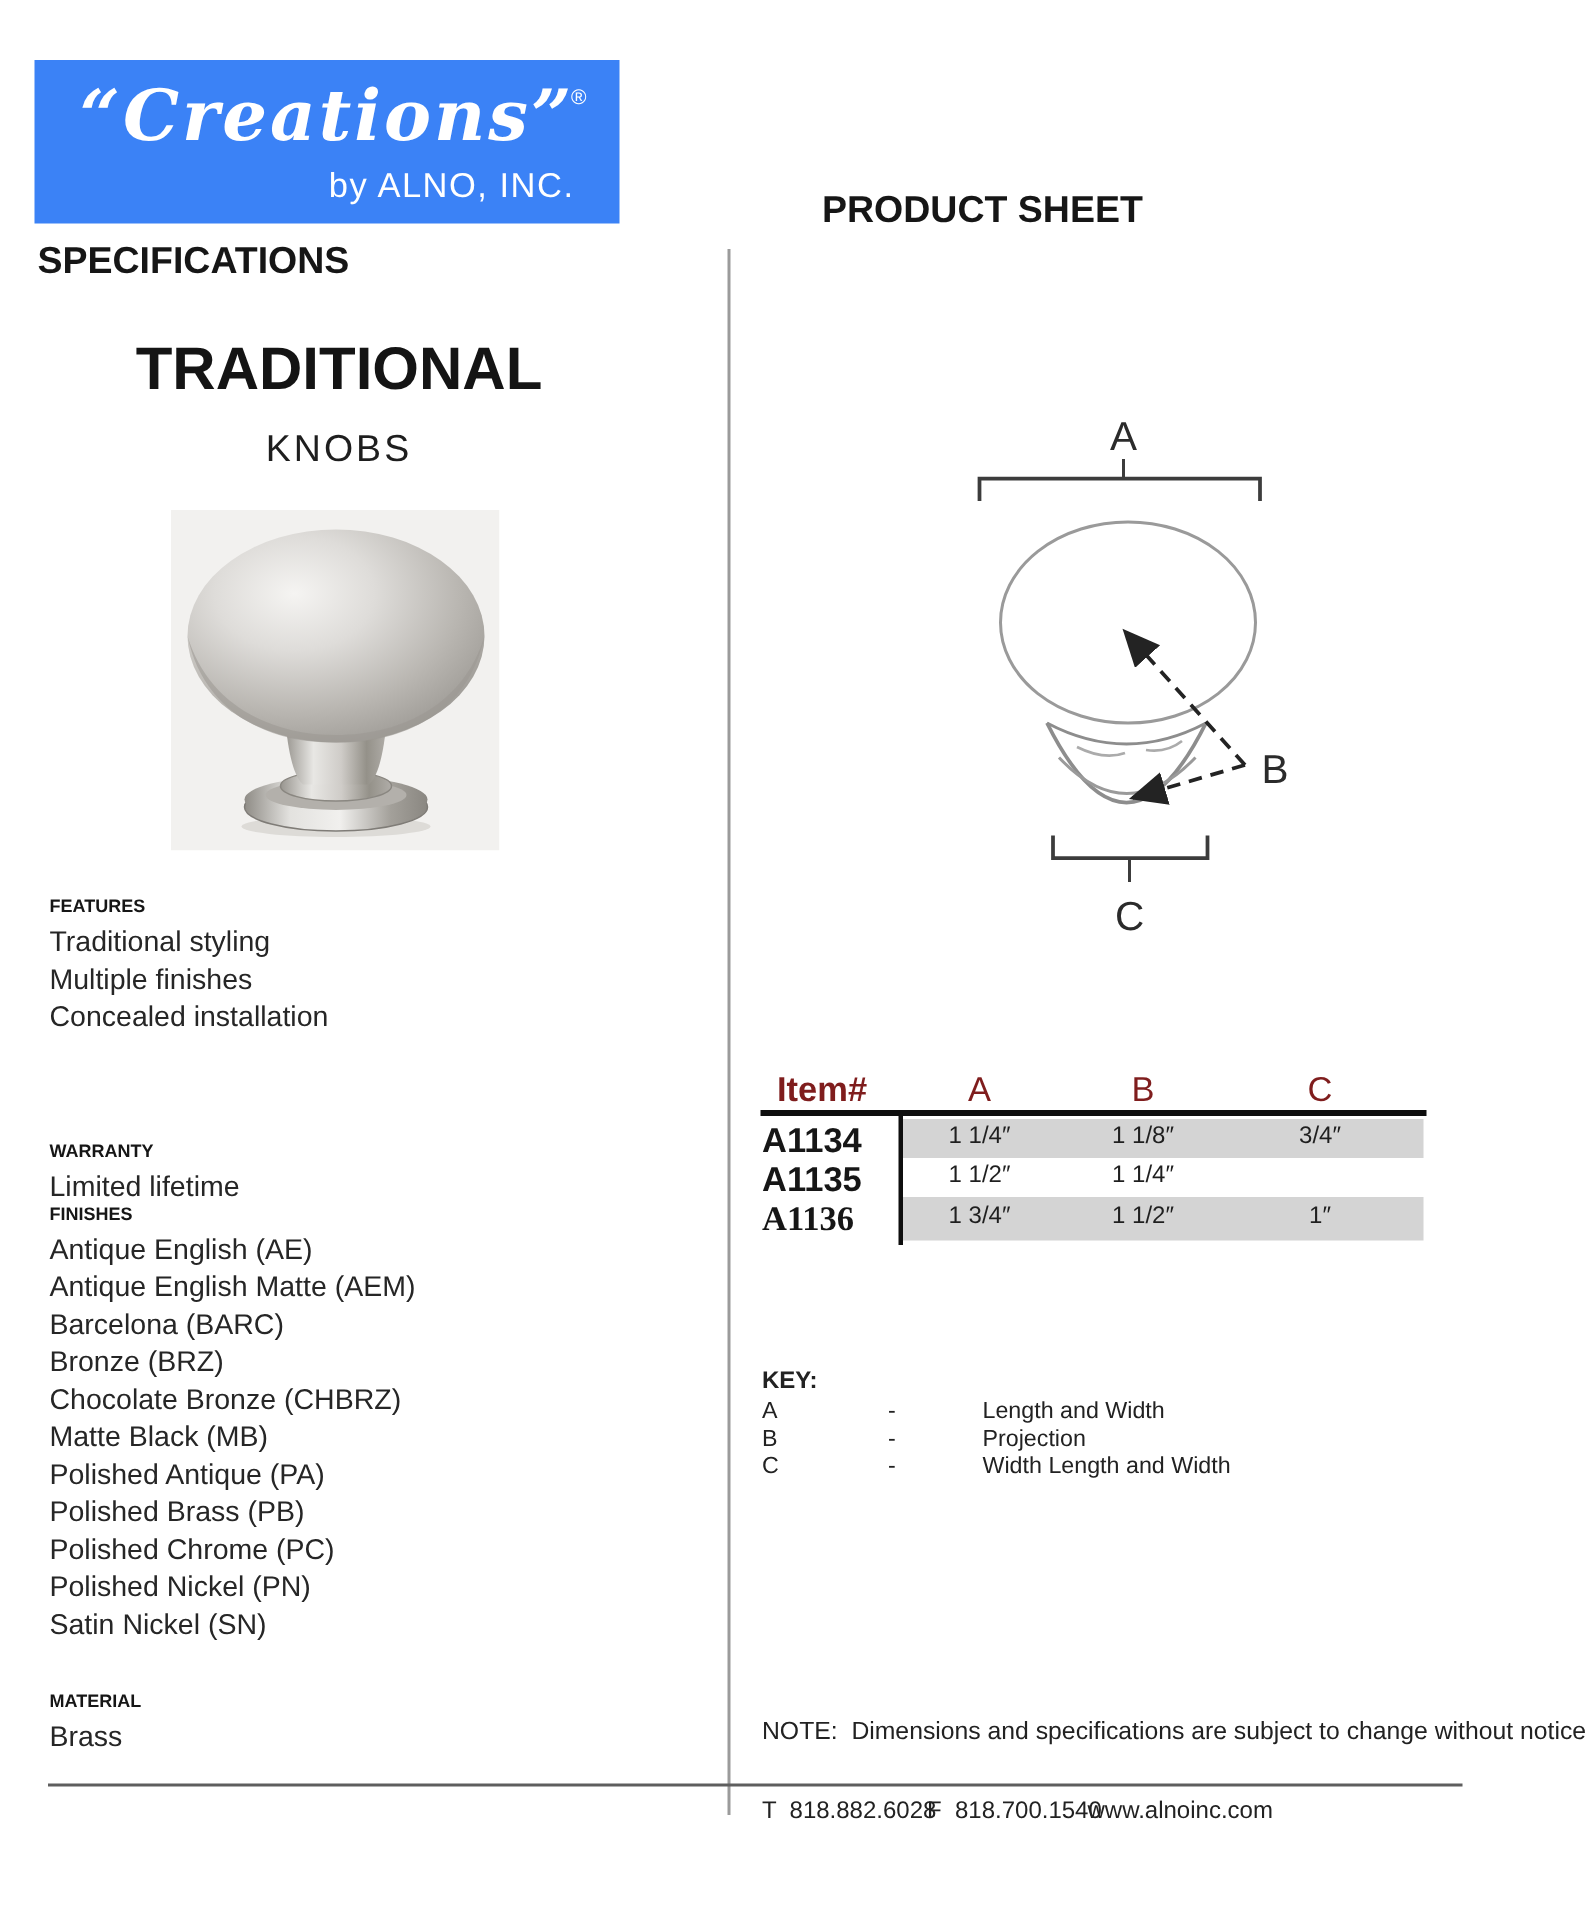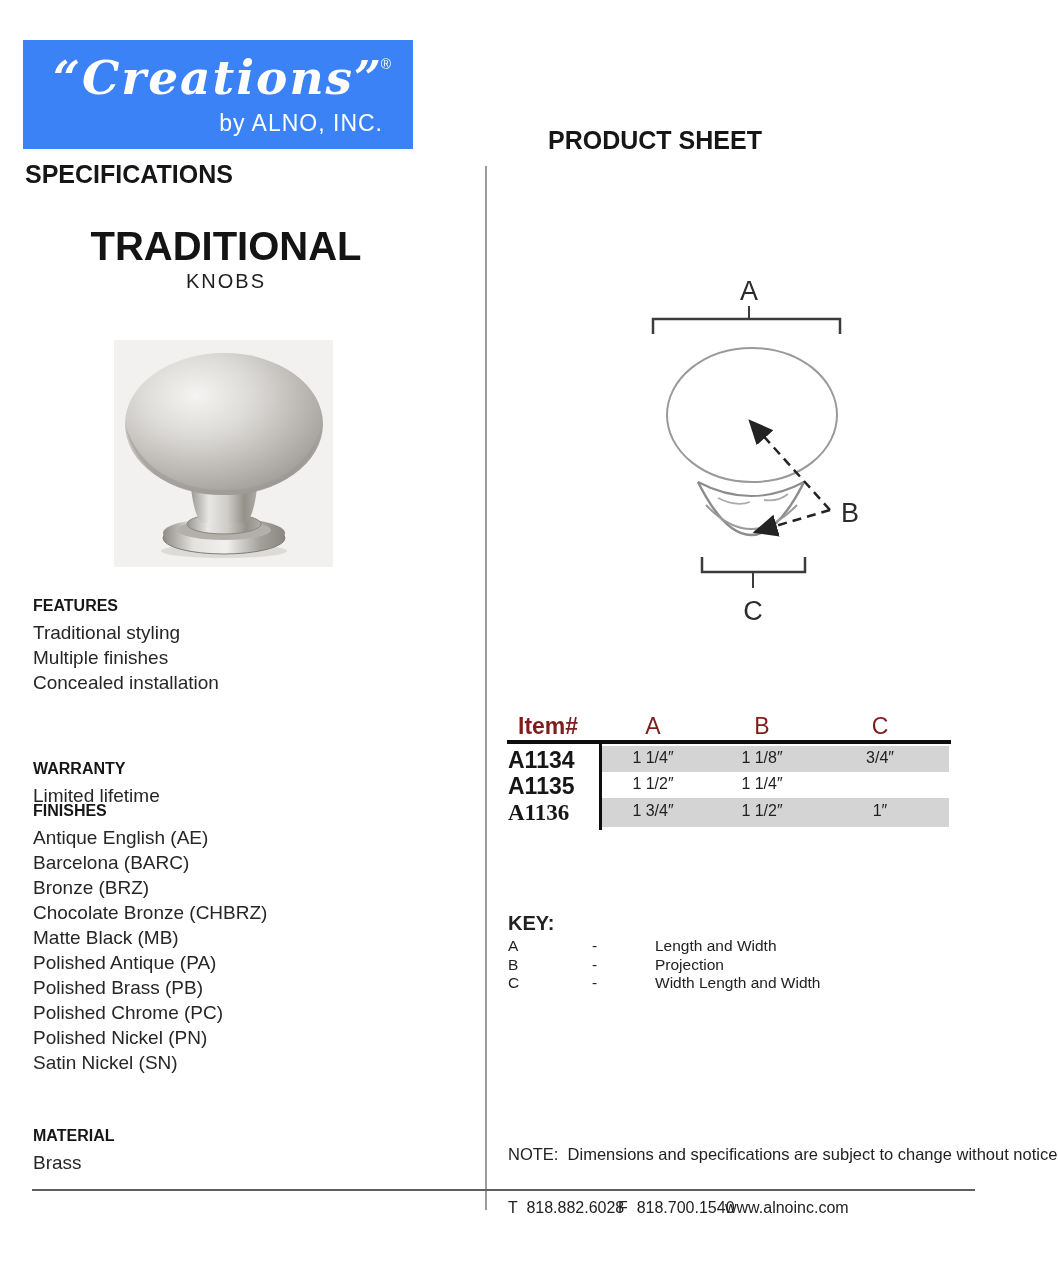--- a/index.html
+++ b/index.html
@@ -38,27 +38,27 @@
   }
 
   .section-label{font-weight:700;font-size:25px;color:#161616;}
   .left-header{left:25px;top:160px;}
   .right-header{left:548px;top:126px;}
 
   .v-divider{left:485px;top:166px;width:2px;height:1044px;background:#9b9b9b;}
 
   .title-block{left:0;top:224px;width:452px;text-align:center;}
   .title-main{font-size:40px;font-weight:700;color:#141414;letter-spacing:0px;}
-  .title-sub{font-size:20px;font-weight:400;margin-top:1px;letter-spacing:2px;}
+  .title-sub{font-size:25px;font-weight:400;margin-top:16px;letter-spacing:2px;}
 
   .photo{left:114px;top:340px;width:219px;height:227px;}
 
   .text-section{left:33px;width:420px;}
   .text-section h3{
-    margin:0 0 5px 0;font-size:16px;font-weight:700;color:#161616;
+    margin:0 0 5px 0;font-size:12px;font-weight:700;color:#161616;
   }
   .text-section .item{font-size:19px;line-height:25px;color:#262626;}
   .sec-features{top:597px;}
   .sec-warranty{top:732px;margin-top:28px;}
   .sec-finishes{top:802px;}
   .sec-material{top:1127px;}
 
   .diagram{left:598px;top:258px;width:460px;height:390px;}
 
   
@@ -66,21 +66,21 @@
   .tbl-head.bold{font-weight:700;}
   .col-center{transform:translateX(-50%);}
   .tbl-rule{left:507px;top:740px;width:444px;height:4px;background:#0e0e0e;}
   .tbl-vrule{left:599px;top:740px;width:3px;height:90px;background:#0e0e0e;}
   .tbl-band{position:absolute;left:602px;width:347px;background:#d4d4d4;}
   .tbl-row-label{position:absolute;left:508px;font-weight:700;font-size:23px;color:#161616;}
   .tbl-val{position:absolute;transform:translateX(-50%);font-size:16px;color:#1f1f1f;white-space:pre;}
 
   
   .key-block{left:508px;top:912px;width:460px;font-size:15.5px;color:#222;}
-  .key-heading{font-weight:700;font-size:20px;margin-bottom:2px;}
+  .key-heading{font-weight:700;font-size:16px;margin-bottom:2px;}
   .key-row{display:flex;line-height:18.5px;}
   .key-letter{width:84px;}
   .key-dash{width:63px;}
 
   .note{left:508px;top:1145px;font-size:16.5px;color:#222;white-space:pre;}
 
   .footer-rule{left:32px;top:1189px;width:943px;height:2px;background:#5e5e5e;}
   .footer-item{top:1199px;font-size:16px;color:#222;white-space:pre;}
   .f-t{left:508px;}
   .f-f{left:618px;}
@@ -158,20 +158,21 @@
   </div>
 
   <div class="abs text-section sec-warranty">
     <h3>WARRANTY</h3>
     <div class="item">Limited lifetime</div>
   </div>
 
   <div class="abs text-section sec-finishes">
     <h3>FINISHES</h3>
     <div class="item">Antique English (AE)</div>
+    <div class="item">Antique English Matte (AEM)</div>
     <div class="item">Barcelona (BARC)</div>
     <div class="item">Bronze (BRZ)</div>
     <div class="item">Chocolate Bronze (CHBRZ)</div>
     <div class="item">Matte Black (MB)</div>
     <div class="item">Polished Antique (PA)</div>
     <div class="item">Polished Brass (PB)</div>
     <div class="item">Polished Chrome (PC)</div>
     <div class="item">Polished Nickel (PN)</div>
     <div class="item">Satin Nickel (SN)</div>
   </div>

